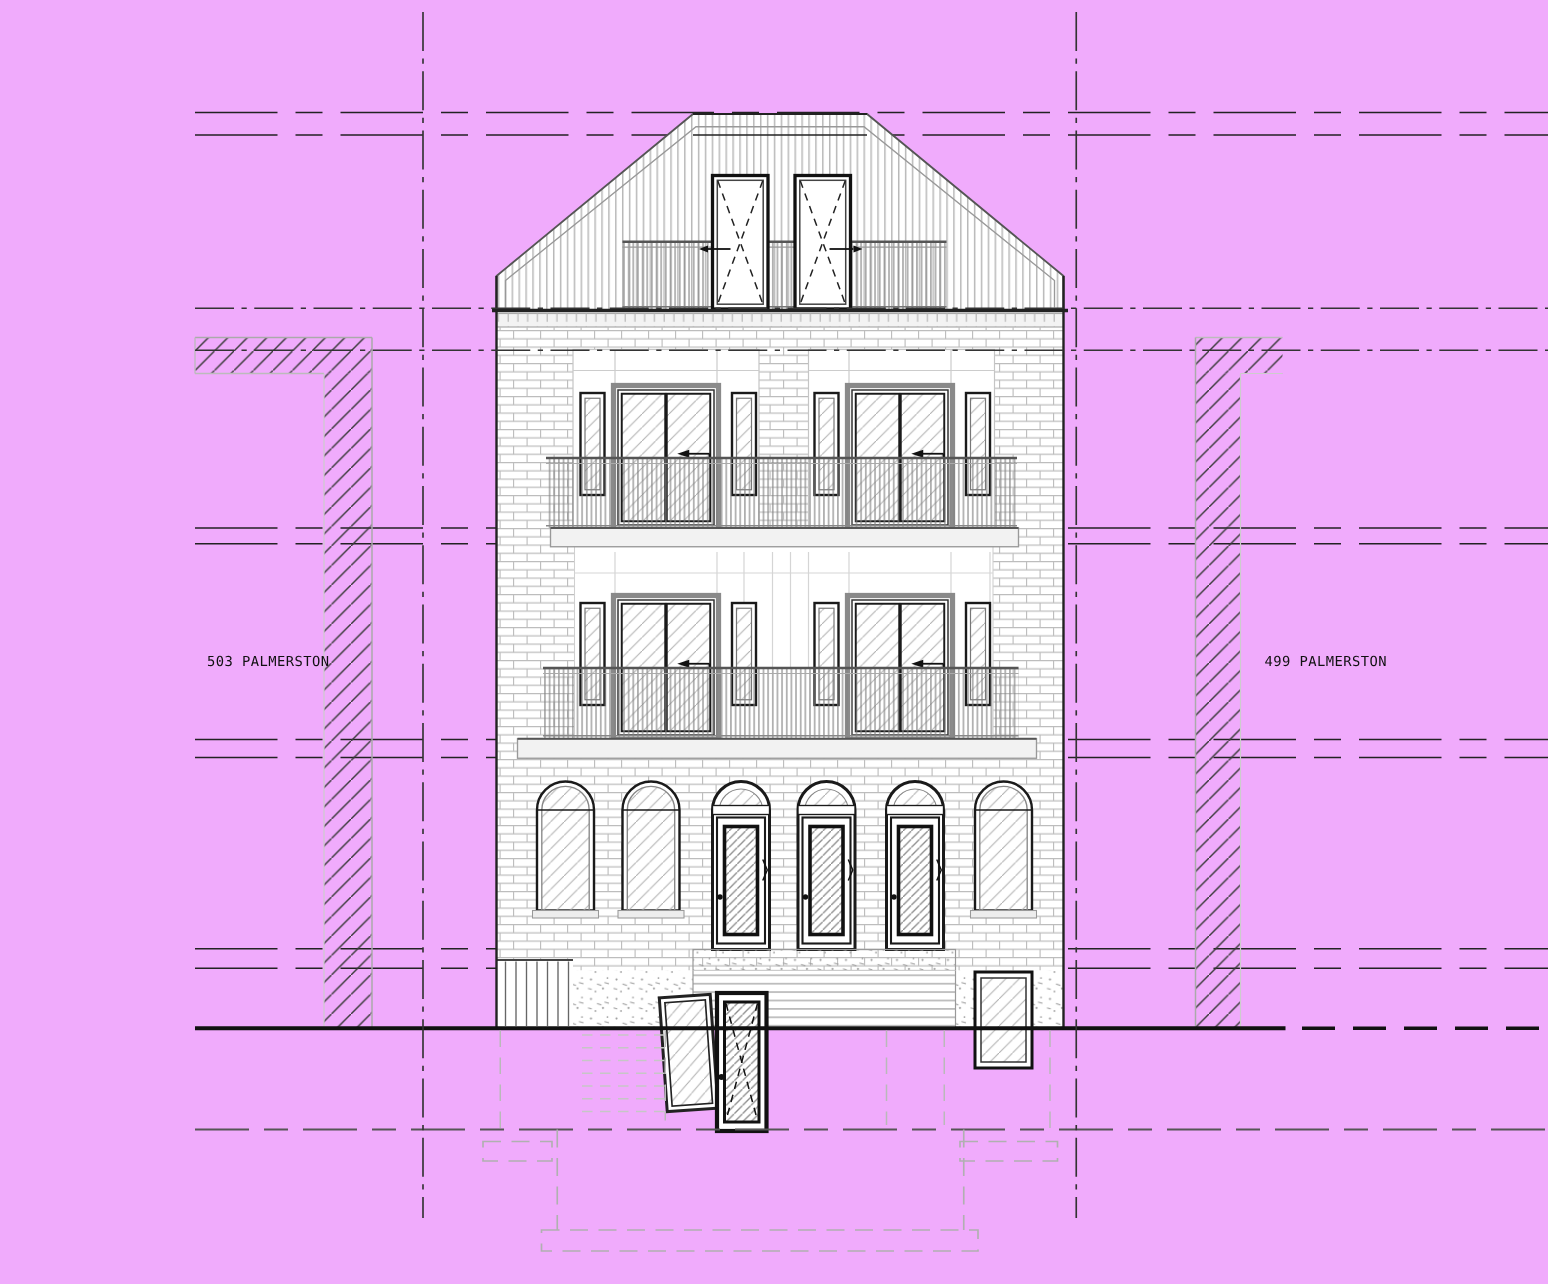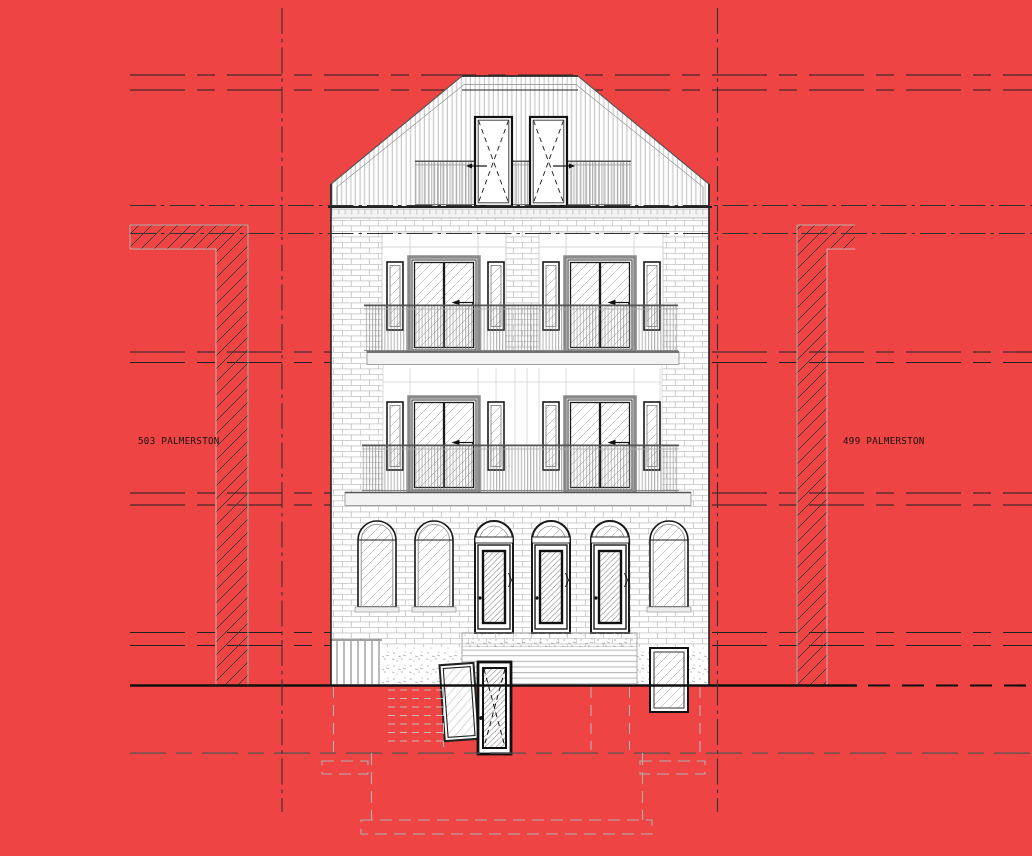--- a/index.html
+++ b/index.html
@@ -1,16 +1,16 @@
 <!DOCTYPE html>
 <html><head>
 <meta charset="utf-8">
 <style>
   html,body{margin:0;padding:0;background:#fff;}
-  .canvas{position:relative;width:1032px;height:856px;background:#ef4444;overflow:hidden;
+  .canvas{position:relative;width:1032px;height:856px;background:#f0abfc;overflow:hidden;
           font-family:"DejaVu Sans Mono","Liberation Mono",monospace;}
   svg{display:block;}
   text{font-family:"DejaVu Sans Mono","Liberation Mono",monospace;fill:#111;}
 </style>
 </head>
 <body>
 
 <div class="canvas">
 <svg width="1032" height="856" viewBox="0 0 1032 856">
   <defs>

